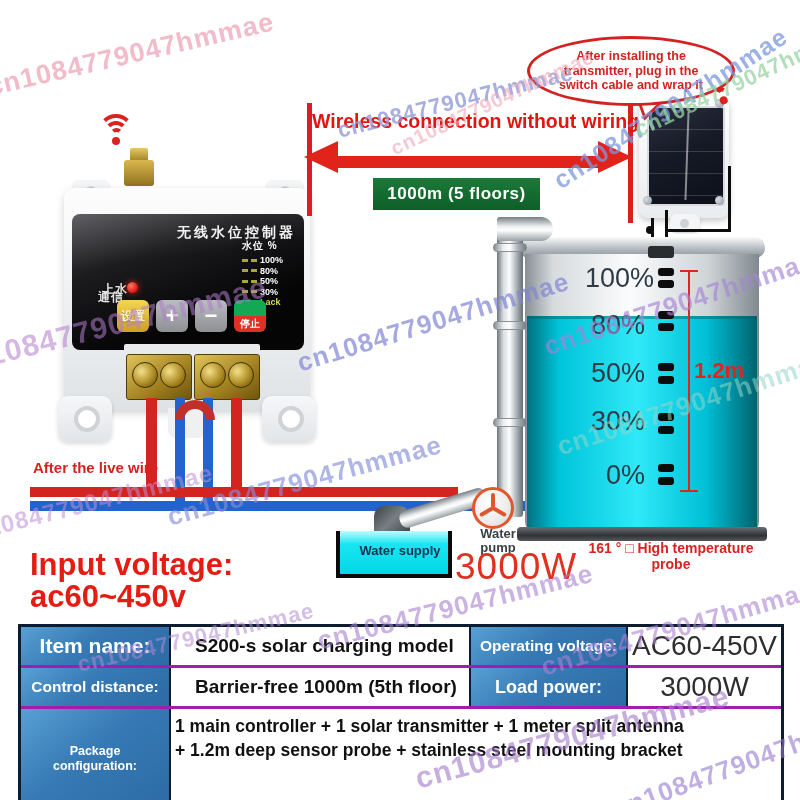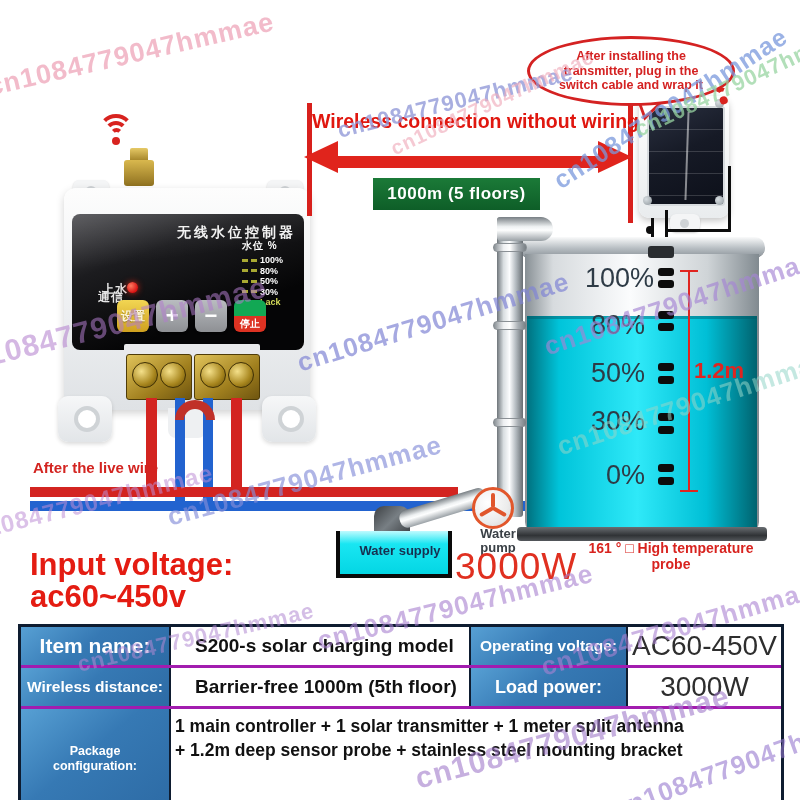--- a/index.html
+++ b/index.html
@@ -316,21 +316,21 @@
   <div class="abs" id="volt2">ac60~450v</div>
 
   <div class="abs" id="spec">
     <div class="srow" id="r1">
       <div class="cell lbl c1">Item name:</div>
       <div class="cell val c2">S200-s solar charging model</div>
       <div class="cell lbl c3">Operating voltage:</div>
       <div class="cell val c4">AC60-450V</div>
     </div>
     <div class="srow" id="r2">
-      <div class="cell lbl c1">Wireless distance:</div>
+      <div class="cell lbl c1">Control distance:</div>
       <div class="cell val c2">Barrier-free 1000m (5th floor)</div>
       <div class="cell lbl c3">Load power:</div>
       <div class="cell val c4">3000W</div>
     </div>
     <div class="srow" id="r3">
       <div class="cell lbl c1">Package configuration:</div>
       <div class="cell cv">
           <span>1 main controller + 1 solar transmitter + 1 meter split antenna + 1.2m deep sensor probe + stainless steel mounting bracket</span>
         </div>
     </div>

